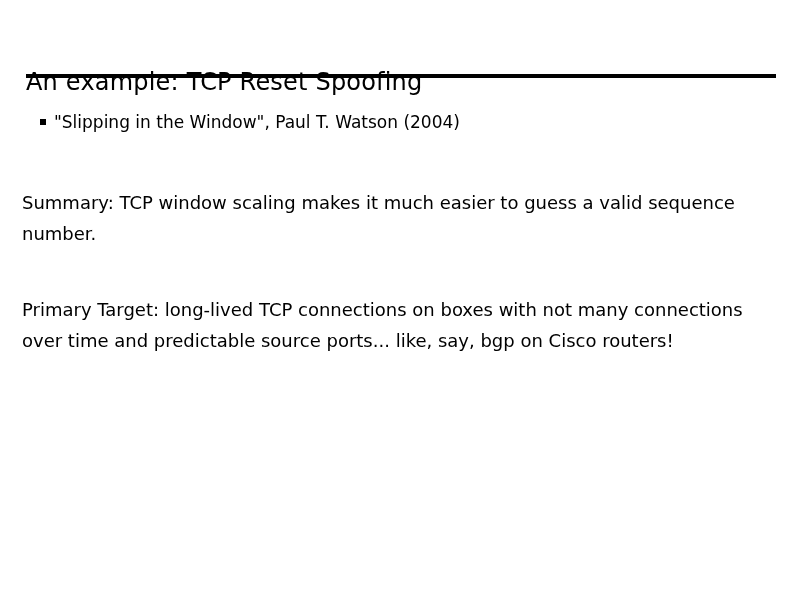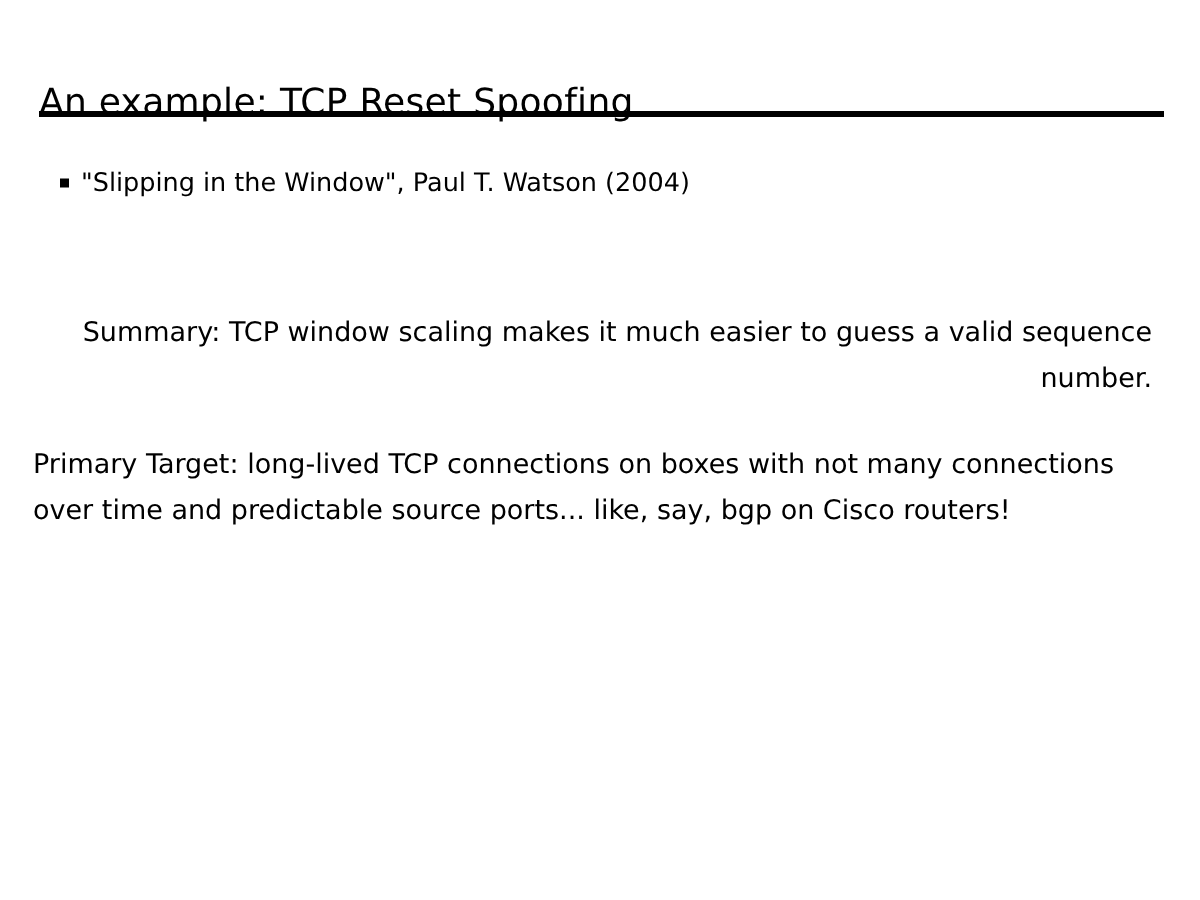--- a/index.html
+++ b/index.html
@@ -16,21 +16,21 @@
   }
   .slide {
     position: relative;
     width: 800px;
     height: 600px;
     box-sizing: border-box;
   }
   .slide-title {
     position: absolute;
     left: 26px;
-    top: 38px;
+    top: 52px;
     font-size: 24px;
     font-weight: normal;
     letter-spacing: 0.2px;
     white-space: nowrap;
   }
   .title-rule {
     position: absolute;
     left: 26px;
     top: 74px;
     width: 750px;
@@ -60,21 +60,21 @@
     height: 6px;
     background: #000000;
   }
   .body-block {
     position: absolute;
     left: 22px;
     width: 746px;
     font-size: 18px;
     line-height: 31px;
   }
-  .para-summary { top: 188px; text-align: right; }
+  .para-summary { top: 169px; }
   .para-target  { top: 275px; margin-top: 19px; }
 </style>
 </head>
 <body>
 
 <div class="slide">
 
   <h1 class="slide-title">An example: TCP Reset Spoofing</h1>
 
   <div class="title-rule"></div>

